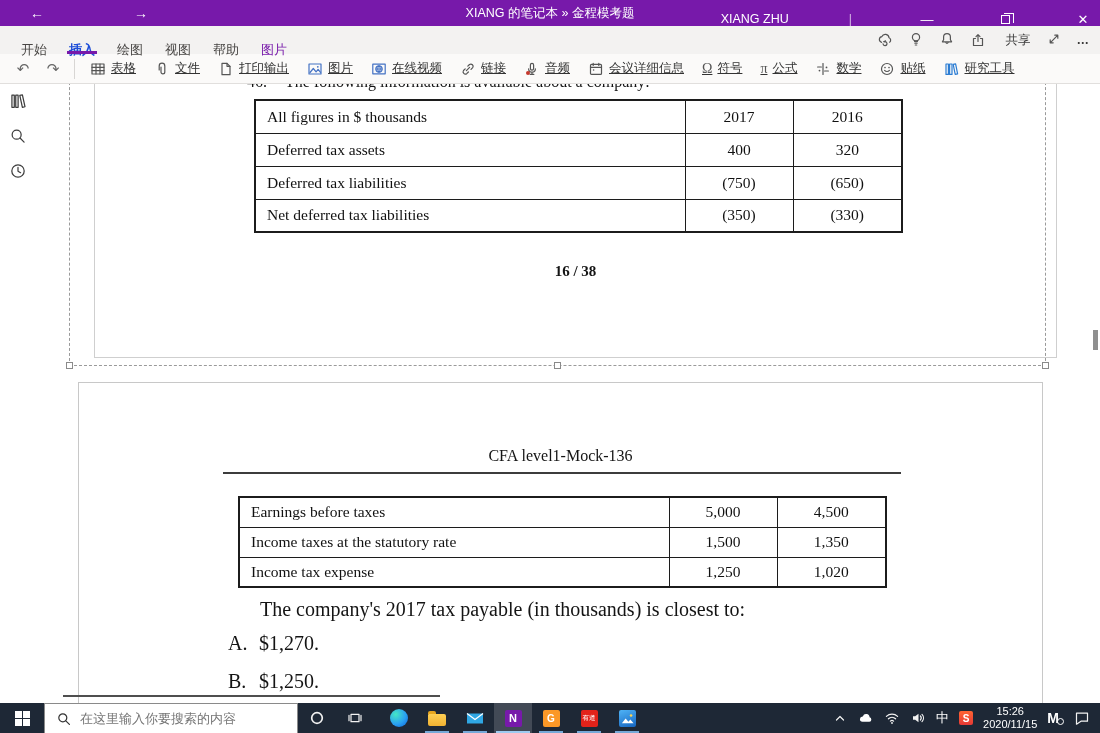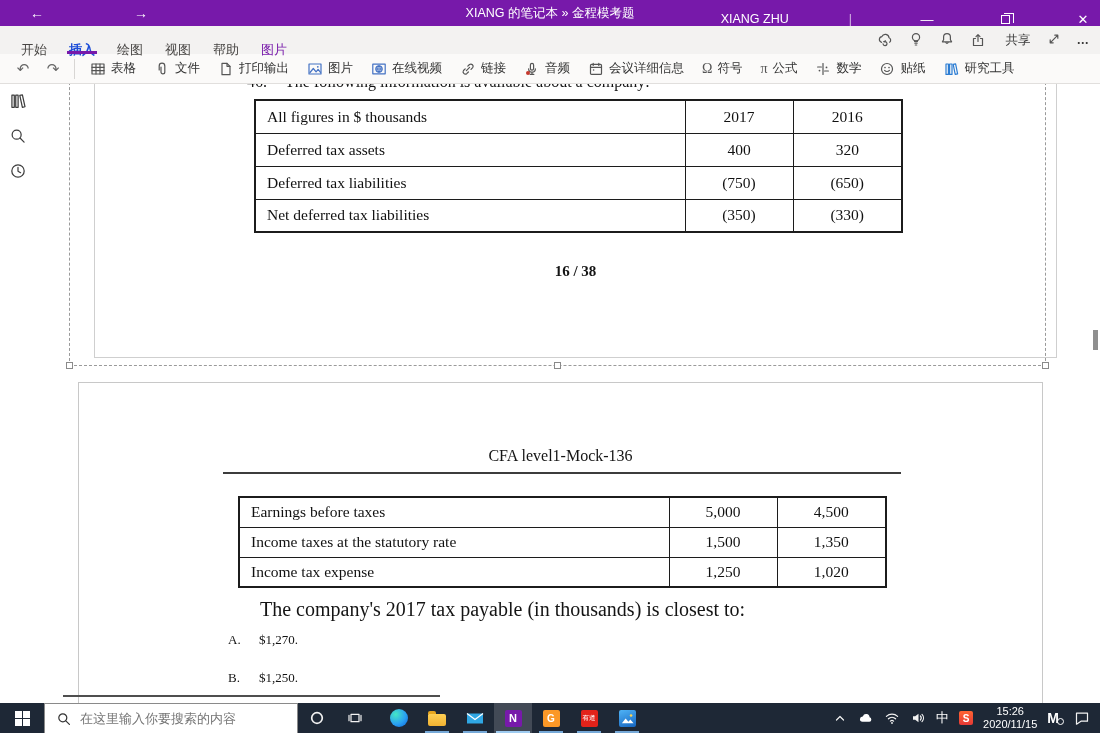--- a/index.html
+++ b/index.html
@@ -25,21 +25,21 @@
   .rtab.active::after { content:""; position:absolute; left:9px; right:9px; bottom:0; height:3px; background:#7719aa; }
   .rtab.contextual { color:#7719aa; }
   .rtabs-right { position:absolute; right:10px; top:0; height:28px; display:flex; align-items:center; gap:15px; color:#3b3b3b; font-size:12.5px; }
   .rtabs-right .grp { display:flex; align-items:center; gap:20px; }
   .more-glyph { font-weight:bold; letter-spacing:1px; }
 
   
   .toolbar { height:30px; background:#fbfaf9; border-bottom:1px solid #e1dfdd; display:flex; align-items:center; font-size:12.5px; color:#333; padding-left:8px; }
   .t-undo,.t-redo { width:30px; text-align:center; font-size:15px; color:#666; }
   .t-sep { width:1px; height:20px; background:#d8d6d4; margin:0 6px; }
-  .tbbtn { display:flex; align-items:center; gap:5px; padding:0 9px; height:100%; }
+  .tbbtn { display:flex; align-items:center; gap:5px; padding:0 9px; height:100%;text-decoration:underline; }
 
   
   .ic { width:16px; height:16px; flex:0 0 auto; }
   .ic * { stroke:#555; fill:none; stroke-width:1.2; stroke-linecap:round; stroke-linejoin:round; }
   .ic.blue * { stroke:#4472c4; }
   .glyph-ic { font-family:"Liberation Serif",serif; font-size:14px; color:#555; line-height:16px; }
 
   
   .main { position:relative; width:1100px; height:619px; background:#fff; overflow:hidden; }
   .sidebar { position:absolute; left:0; top:0; width:36px; height:100%; background:#fff; z-index:8; display:flex; flex-direction:column; align-items:center; padding-top:8px; gap:17px; }
@@ -62,21 +62,21 @@
   .tbl1 { position:absolute; left:159px; top:32px; width:647px; }
   .tbl1 td { height:33px; }
   .page-ind { position:absolute; left:0; width:100%; top:196px; text-align:center; font-size:15px; font-weight:600; }
 
   .frame2 { position:absolute; left:78px; top:298px; width:965px; height:330px; border:1px solid #c8c8c8; border-bottom:none; background:#fff; z-index:2; }
   .p2-title { position:absolute; left:0; width:100%; top:64px; text-align:center; font-size:16px; }
   .p2-rule { position:absolute; left:144px; top:89px; width:678px; height:2px; background:#3c3c3c; }
   .tbl2 { position:absolute; left:159px; top:113px; width:647px; }
   .tbl2 td { height:30px; }
   .p2-question { position:absolute; left:181px; top:215px; font-size:20px;text-align:right; }
-  .p2-opt { position:absolute; left:149px; font-size:13px; }
+  .p2-opt { position:absolute; left:149px; font-size:20px; }
   .p2-optA { top:249px; } .p2-optB { top:287px; }
   .opt-label { display:inline-block; width:31px; }
 
   .partline { position:absolute; left:63px; top:611px; width:377px; height:2px; background:#4f4f4f; z-index:4; }
   .scroll-thumb { position:absolute; right:2px; top:246px; width:5px; height:20px; background:#8f8f8f; z-index:9; }
 
   
   .taskbar { position:relative; height:30px; background:#1e2836; display:flex; align-items:stretch; color:#fff; }
   .tk-start { width:44px; display:grid; place-items:center; }
   .winlogo { display:grid; grid-template-columns:7px 7px; grid-template-rows:7px 7px; gap:1px; }

